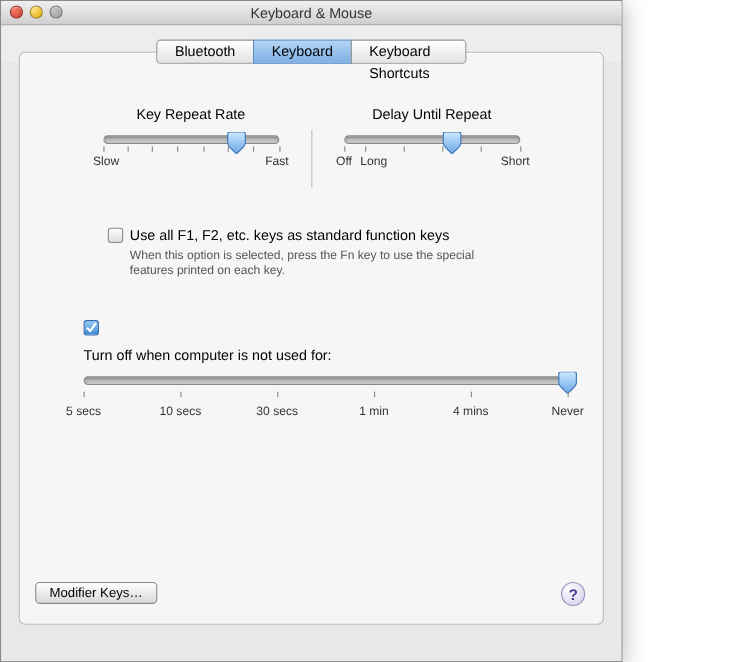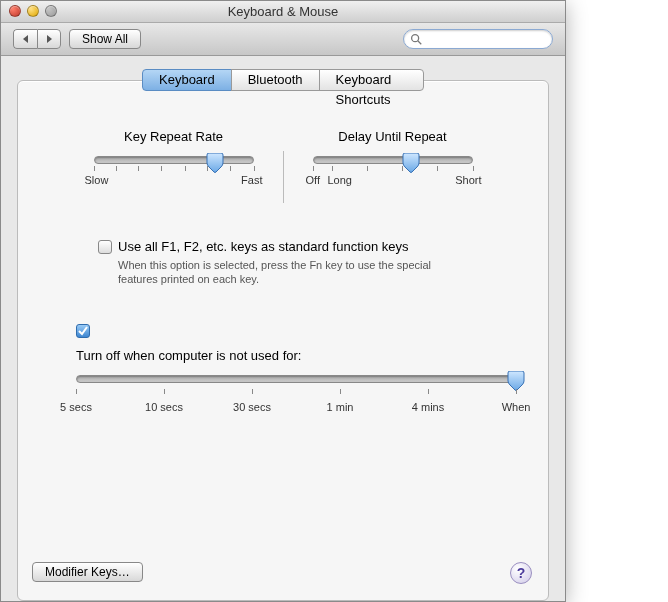--- a/index.html
+++ b/index.html
@@ -276,51 +276,26 @@
 
   <div class="titlebar">
     <div class="traffic">
       <div class="tl red"></div>
       <div class="tl yellow"></div>
       <div class="tl green"></div>
     </div>
     <span>Keyboard &amp; Mouse</span>
   </div>
 
-  <div class="toolbar">
-    <div class="seg">
-      <div class="seg-btn">
-        <svg width="10" height="10" viewBox="0 0 10 10">
-            <path d="M7 1 L2 5 L7 9 Z" fill="#555"></path>
-          </svg>
-      </div>
-      <div class="seg-btn">
-        <svg width="10" height="10" viewBox="0 0 10 10">
-            <path d="M3 1 L8 5 L3 9 Z" fill="#555"></path>
-          </svg>
-      </div>
-    </div>
-    <div class="aqua-btn">
-      <span>Show All</span>
-    </div>
-    <div class="spacer"></div>
-    <div class="search">
-      <svg class="mag" viewBox="0 0 16 16">
-        <circle cx="7" cy="7" r="4" fill="none" stroke="#777" stroke-width="1.5"></circle>
-        <line x1="10" y1="10" x2="14" y2="14" stroke="#777" stroke-width="1.5"></line>
-      </svg>
-      <input type="text" placeholder="" style="">
-    </div>
-  </div>
 
   <div class="content">
 
     <div class="tabs">
+      <div class="tab">Bluetooth</div>
       <div class="tab sel">Keyboard</div>
-      <div class="tab">Bluetooth</div>
       <div class="tab">Keyboard Shortcuts</div>
     </div>
 
     <div class="panel">
 
       <div class="row2">
 
         <div class="sl-block">
           <div class="sl-title">Key Repeat Rate</div>
           <div class="slider">
@@ -405,21 +380,21 @@
             <div class="tick" style="left:60%"></div>
             <div class="tick" style="left:80%"></div>
             <div class="tick" style="left:100%"></div>
         </div>
         <div class="wlbl">
           <span style="left:0%">5 secs</span>
           <span style="left:20%">10 secs</span>
           <span style="left:40%">30 secs</span>
           <span style="left:60%">1 min</span>
           <span style="left:80%">4 mins</span>
-          <span style="left:100%">When</span>
+          <span style="left:100%">Never</span>
         </div>
       </div>
 
       <div class="footer-btn">
         <div class="aqua-btn">
           <span>Modifier Keys…</span>
         </div>
       </div>
 
       <div class="help">

